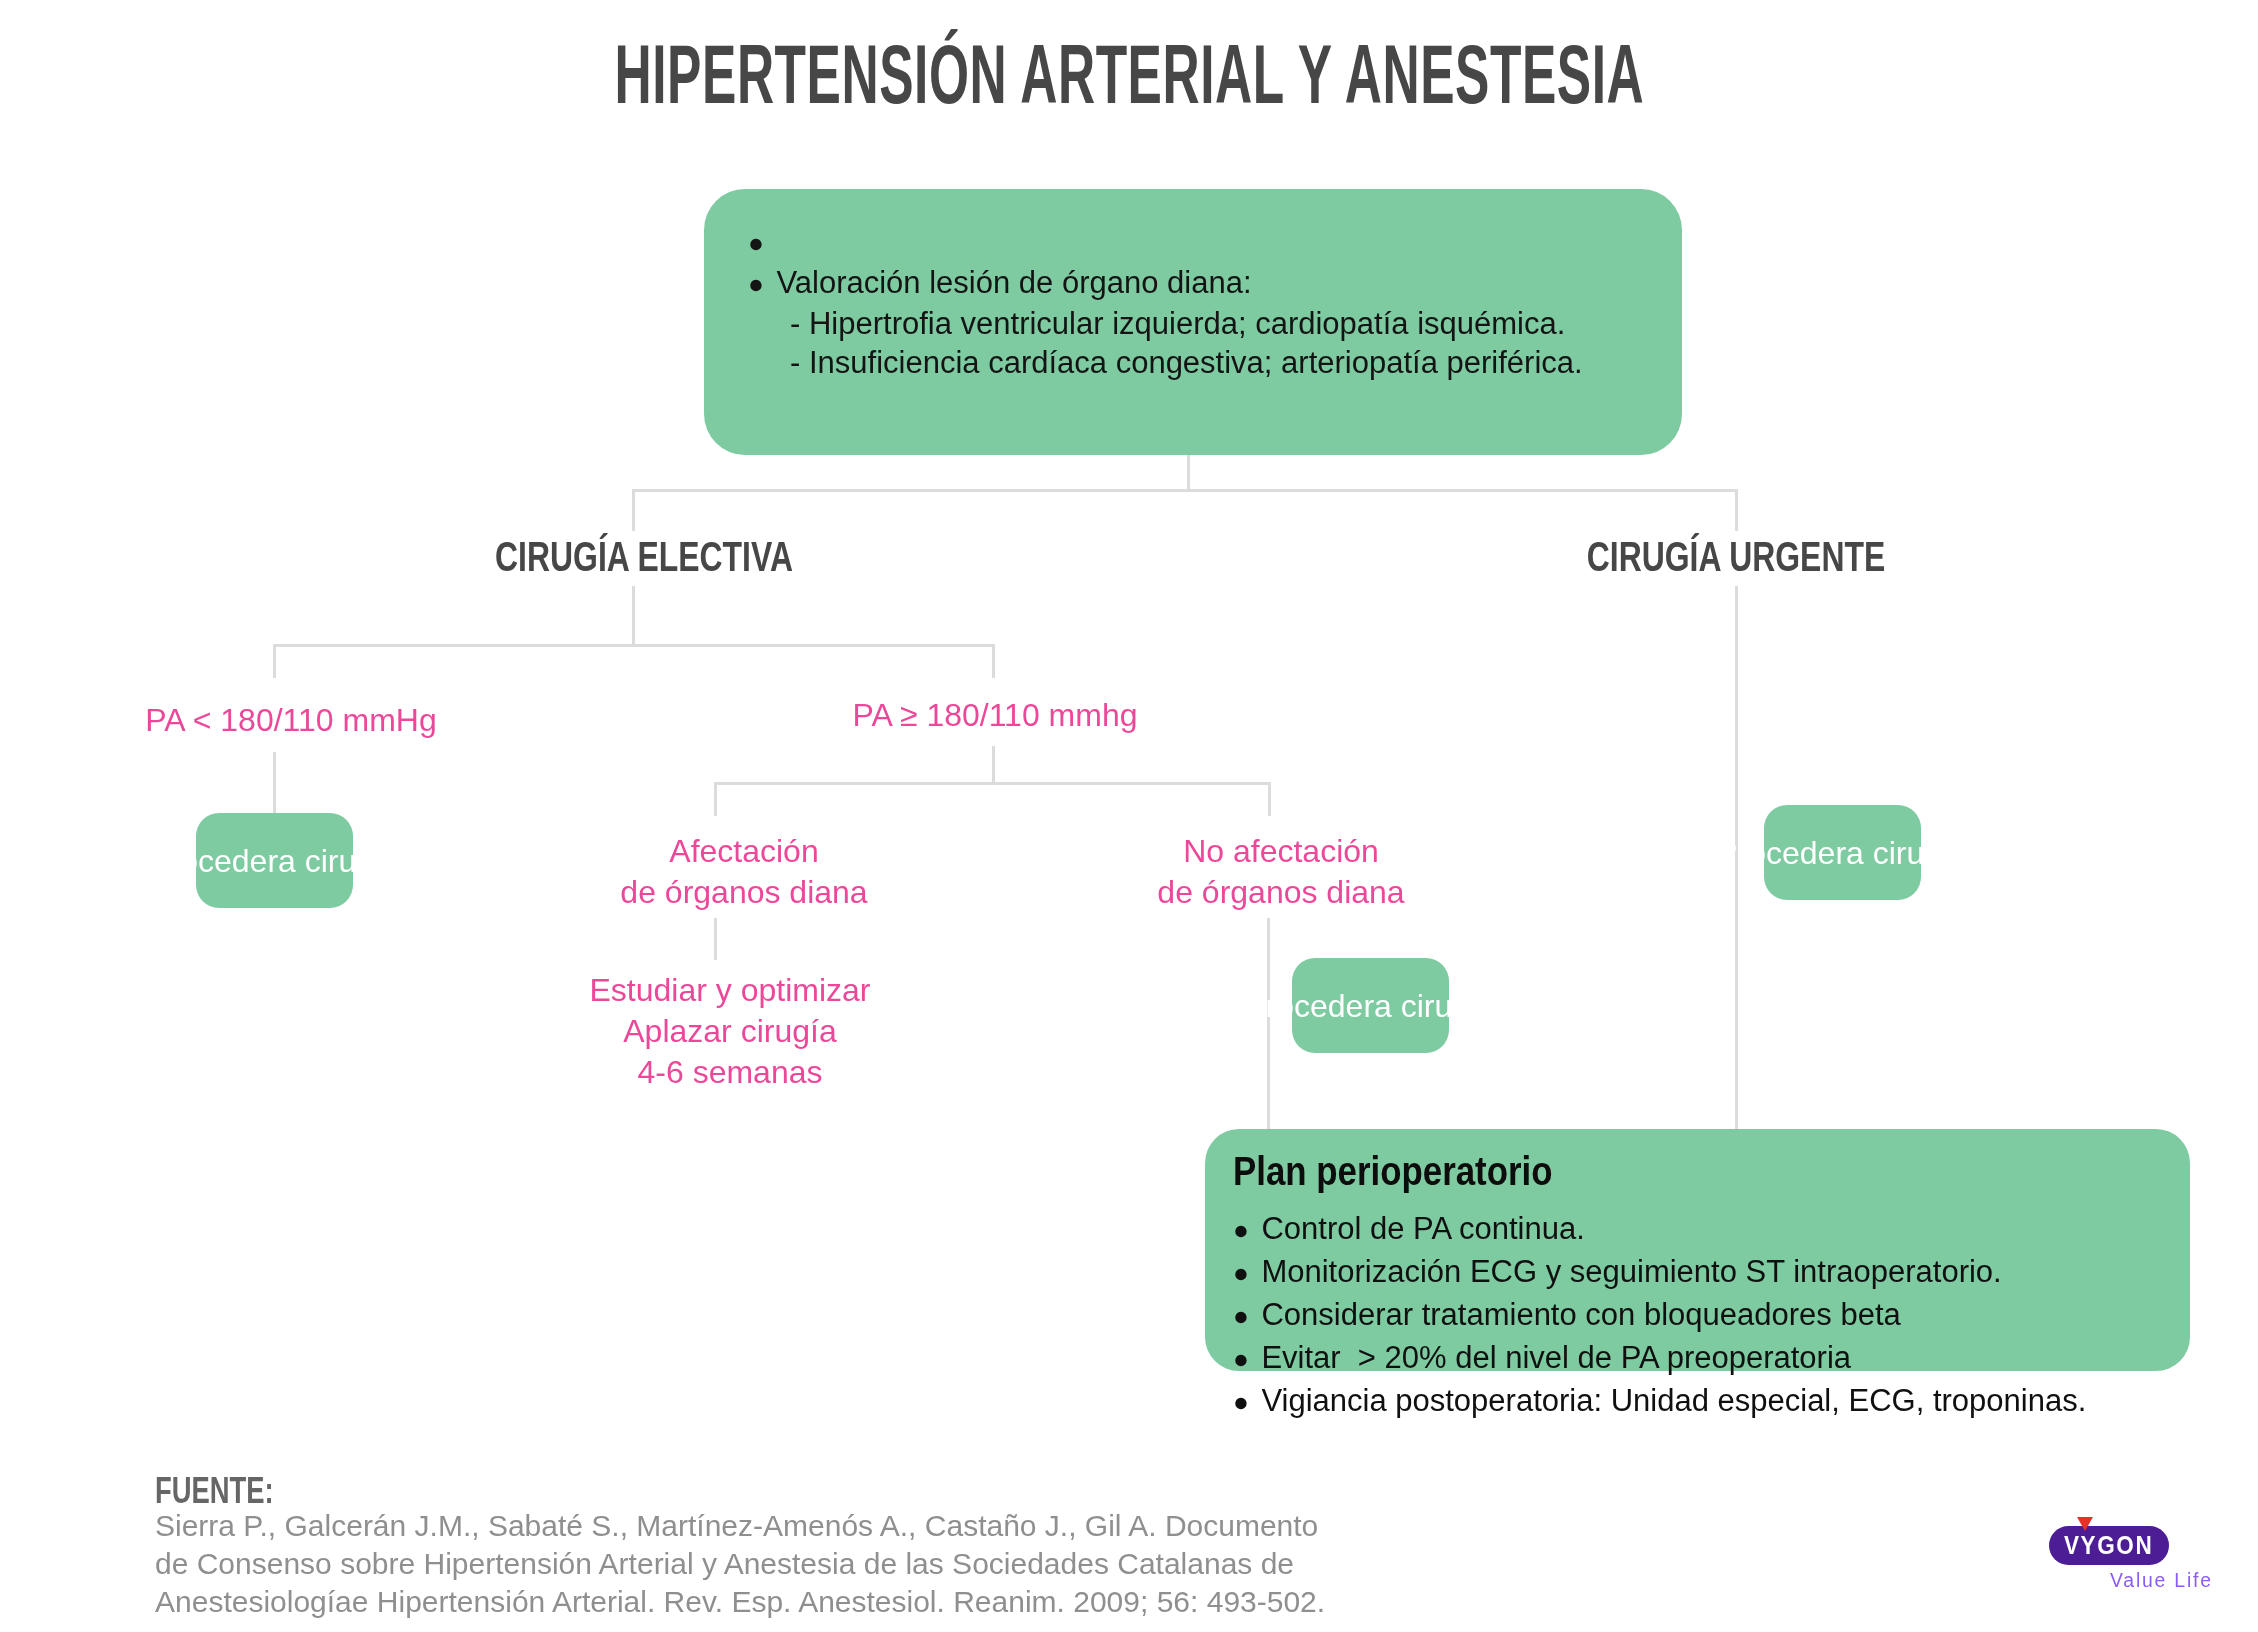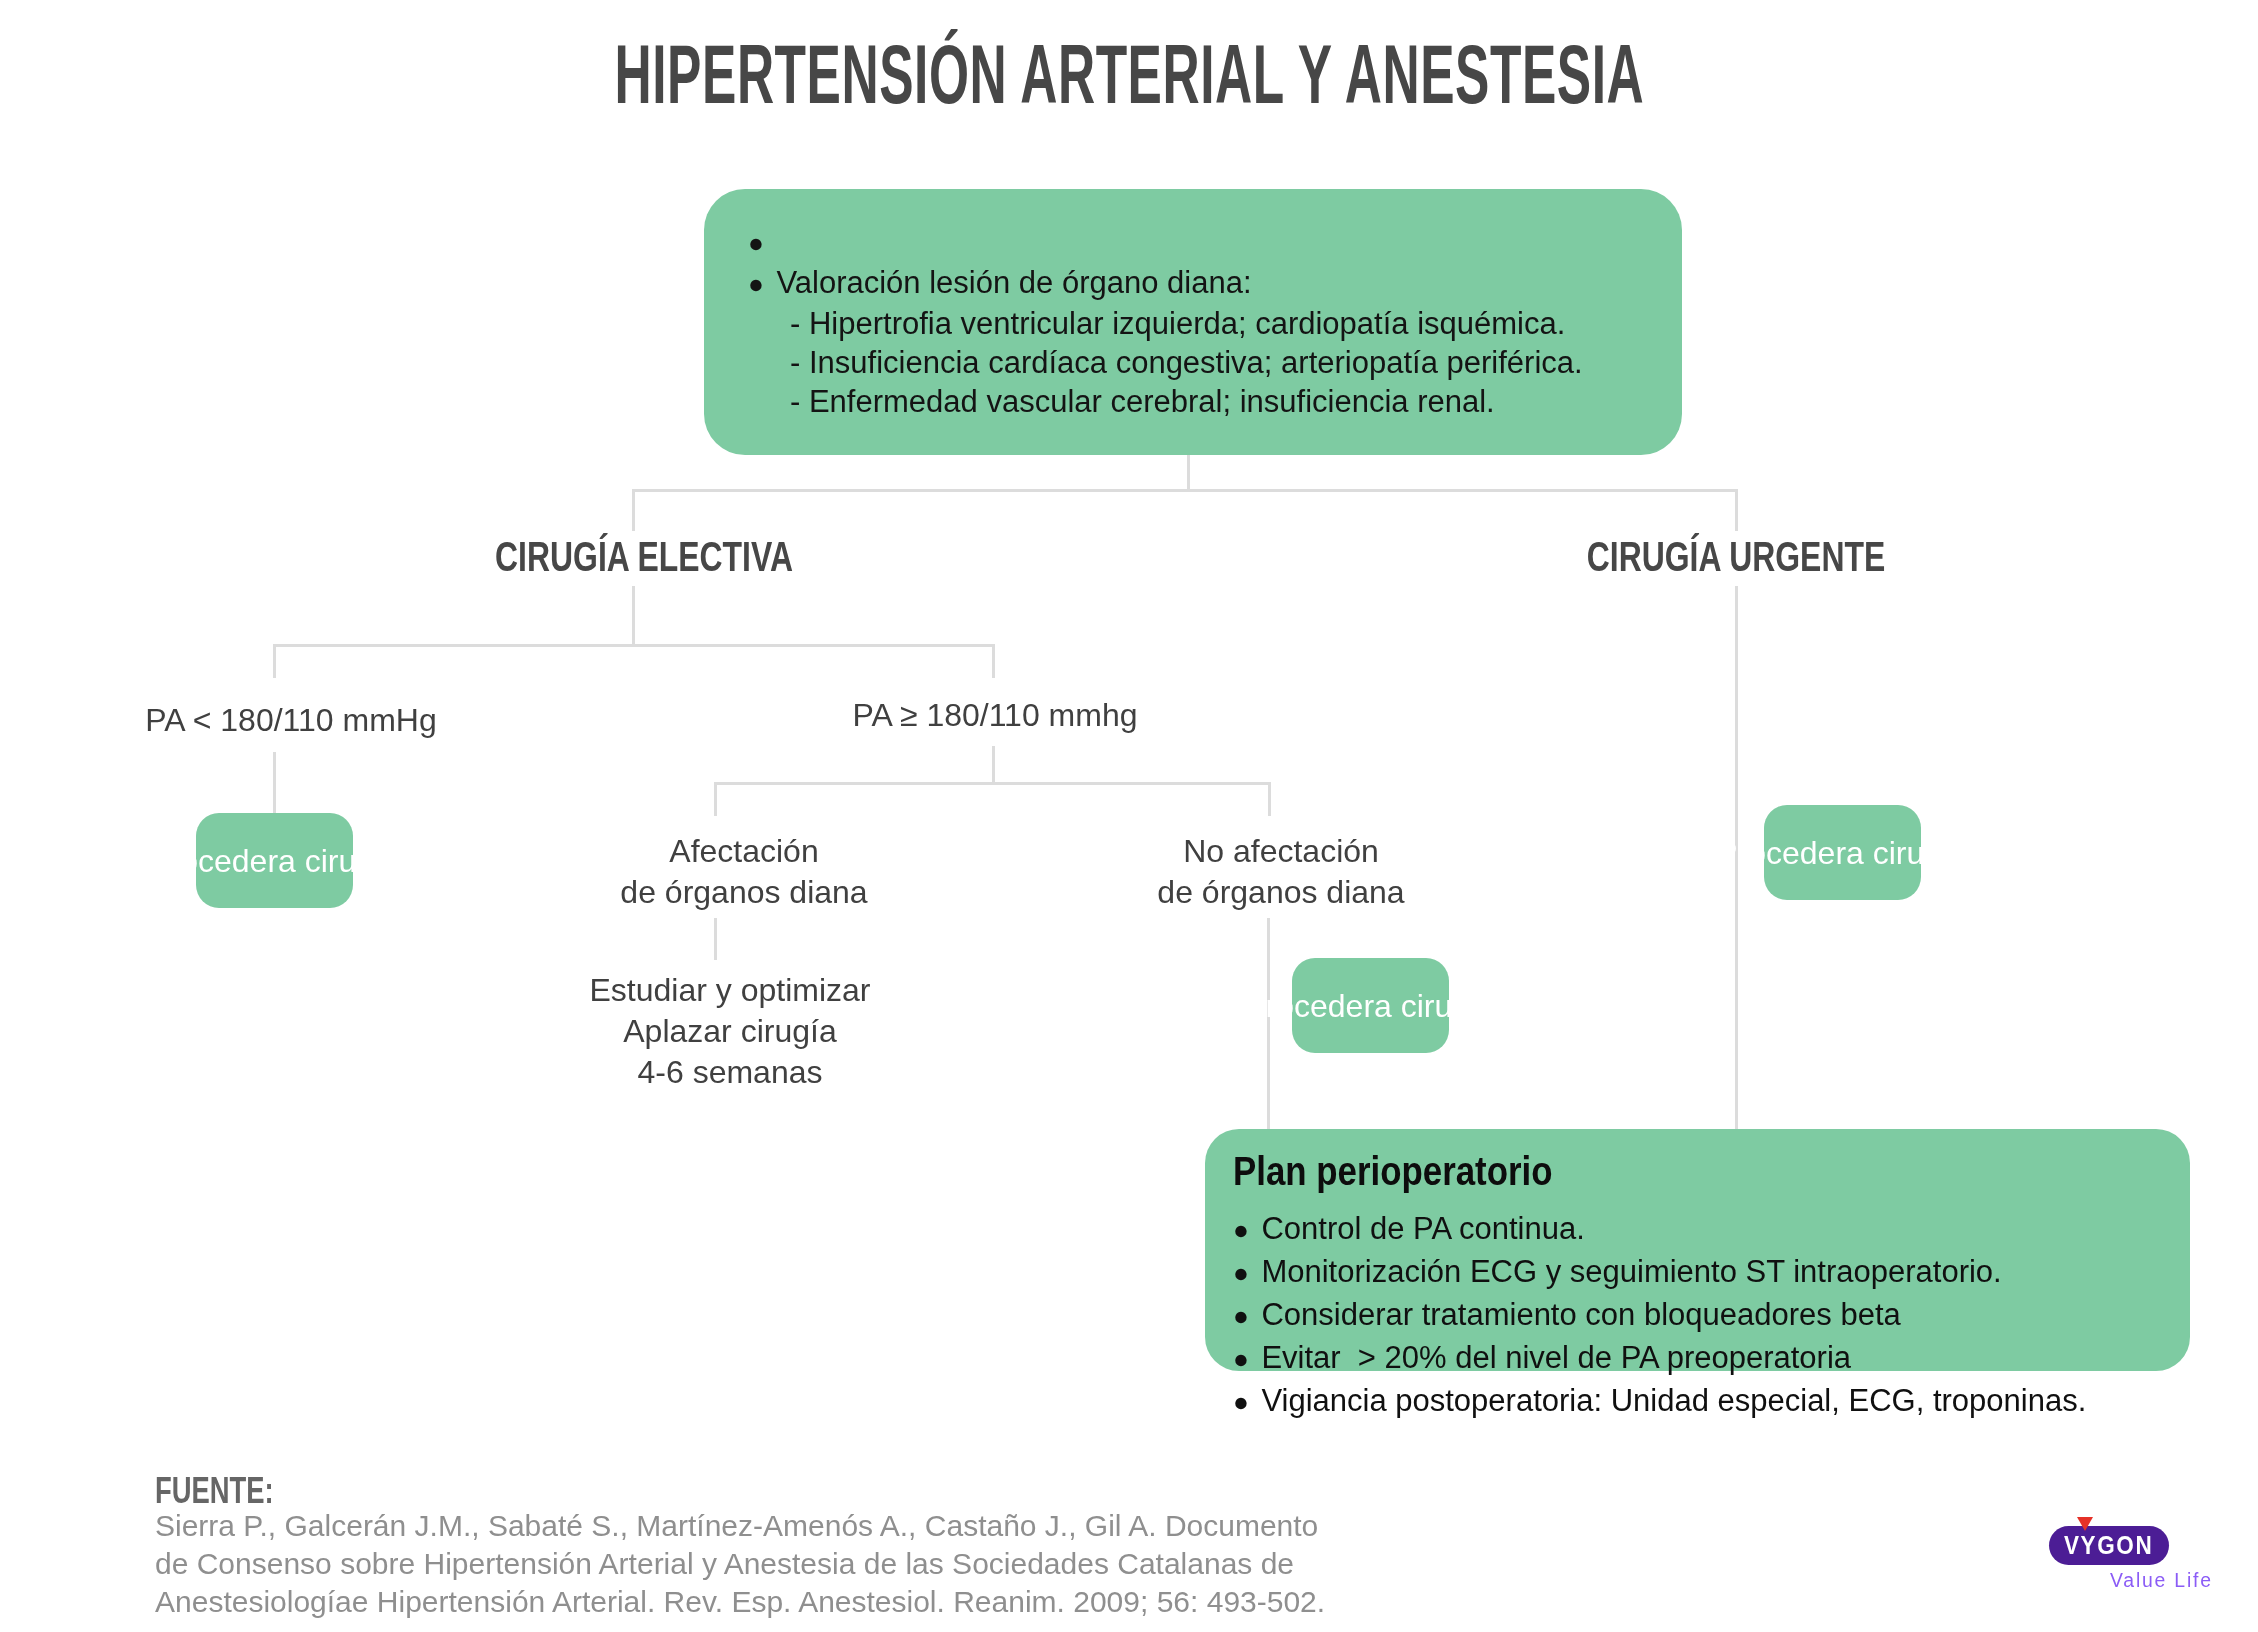--- a/index.html
+++ b/index.html
@@ -28,21 +28,21 @@
   .assess-box{left:704px;top:189px;width:978px;height:266px;padding:35px 0 0 44px;box-sizing:border-box;}
   .assess-box .row{font-size:31px;line-height:39px;white-space:nowrap;color:#141414;display:flex;align-items:baseline;}
   .assess-box .row .dot{font-size:26.5px;margin-right:12.4px;}
   .assess-box .sub{padding-left:42px;}
   .proceed-box{
     width:157px;height:95px;border-radius:23px;display:flex;flex-direction:row;
     justify-content:center;align-items:center;color:#ffffff;font-size:32px;line-height:40px;
   }
   .proceed-box div{white-space:nowrap;}
   
-  .node-label{position:absolute;transform:translateX(-50%);text-align:center;font-size:32px;line-height:41px;color:#404040;}
+  .node-label{position:absolute;transform:translateX(-50%);text-align:center;font-size:32px;line-height:41px;color:#ec4899;}
   .node-label div{white-space:nowrap;}
   
   .plan-box{left:1205px;top:1129px;width:985px;height:242px;border-radius:34px;padding:19.4px 0 0 28px;box-sizing:border-box;}
   .plan-title{font-size:41px;font-weight:800;color:#0d0d0d;transform:scaleX(0.85);transform-origin:left center;white-space:nowrap;margin-bottom:12.4px;}
   .plan-box .row{font-size:31px;line-height:41px;white-space:nowrap;color:#101010;display:flex;align-items:baseline;}
   .plan-box .row .dot{font-size:26.5px;margin-right:12.4px;}
   
   .source-label{
     position:absolute;left:155px;top:1470px;font-size:37px;font-weight:800;color:#666666;
     transform:scaleX(0.74);transform-origin:left center;white-space:nowrap;
@@ -78,23 +78,20 @@
     </div>
     <div class="row">
       <span class="dot">●</span>
       <span>Valoración lesión de órgano diana:</span>
     </div>
     <div class="row sub">
       <span>- Hipertrofia ventricular izquierda; cardiopatía isquémica.</span>
     </div>
     <div class="row sub">
       <span>- Insuficiencia cardíaca congestiva; arteriopatía periférica.</span>
-    </div>
-    <div class="row sub">
-      <span>- Enfermedad vascular cerebral; insuficiencia renal.</span>
     </div>
   </div>
 
   <div class="lv" style="left:1187px;top:455px;height:35px;"></div>
   <div class="lh" style="left:632px;top:489px;width:1106px;"></div>
   <div class="lv" style="left:632px;top:489px;height:42px;"></div>
   <div class="lv" style="left:1735px;top:489px;height:42px;"></div>
 
   <div class="branch-title" style="left:644px;">CIRUGÍA ELECTIVA</div>
   <div class="branch-title" style="left:1736px;">CIRUGÍA URGENTE</div>

